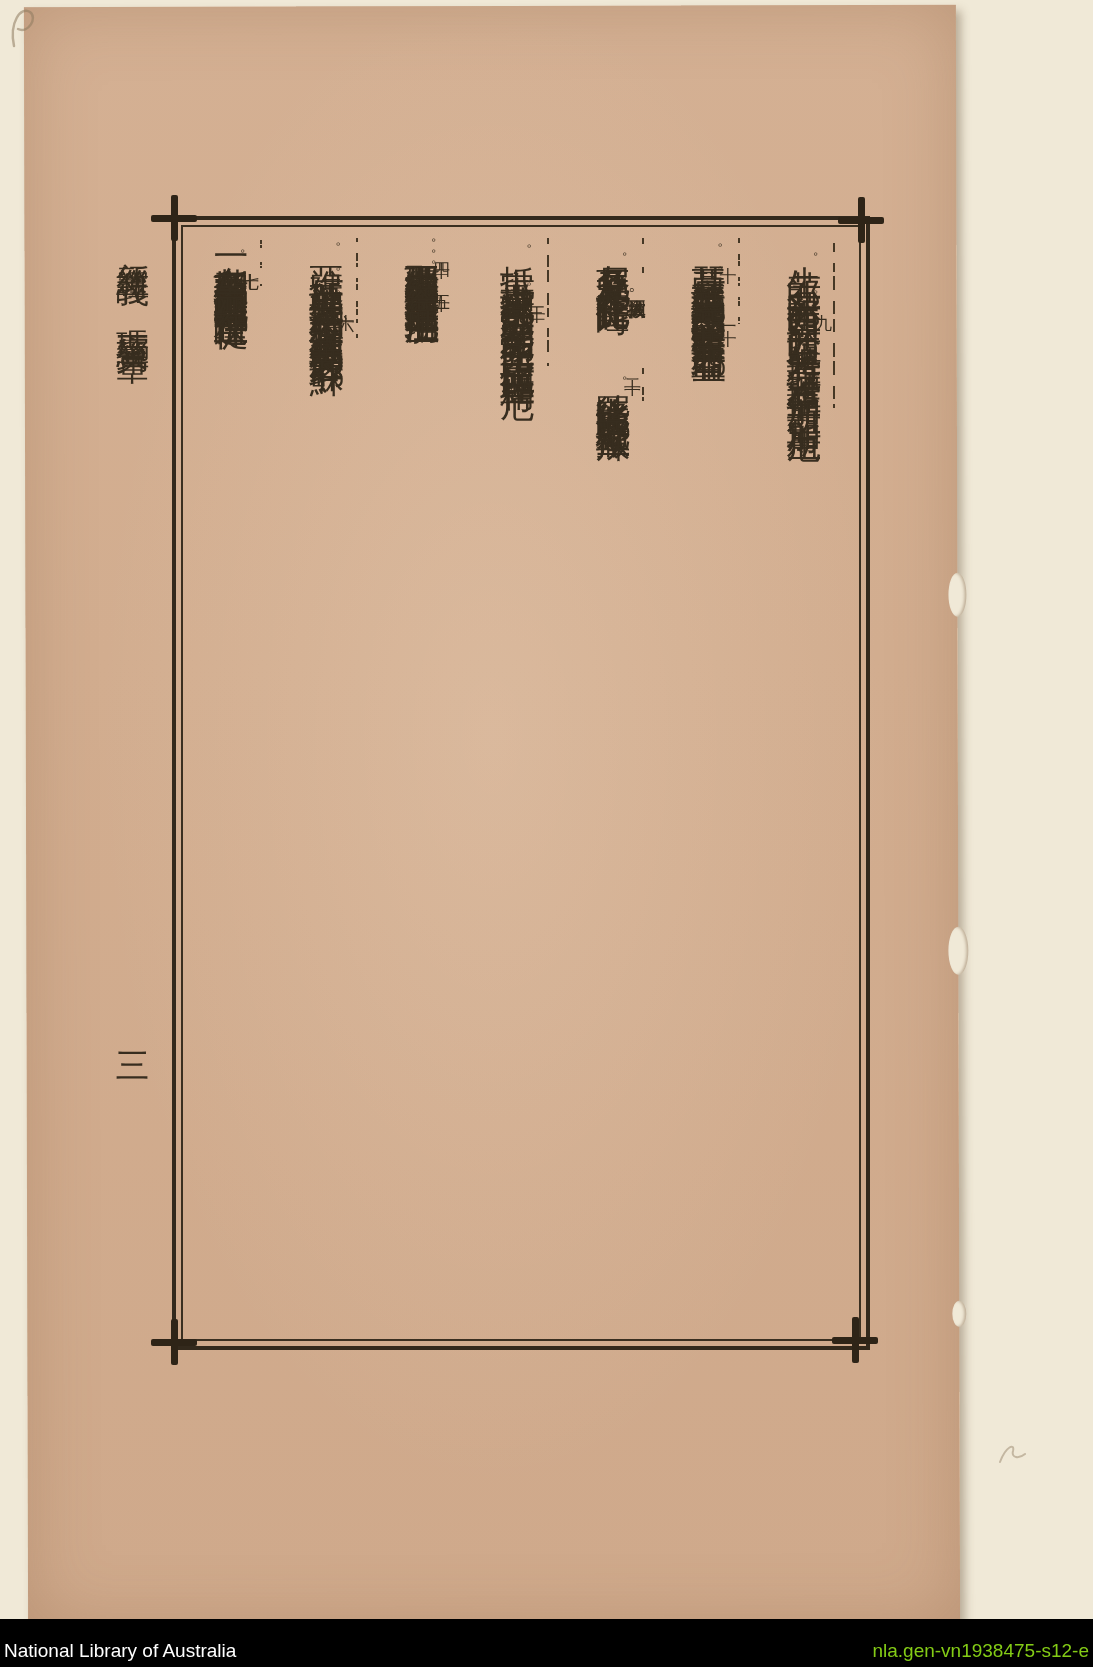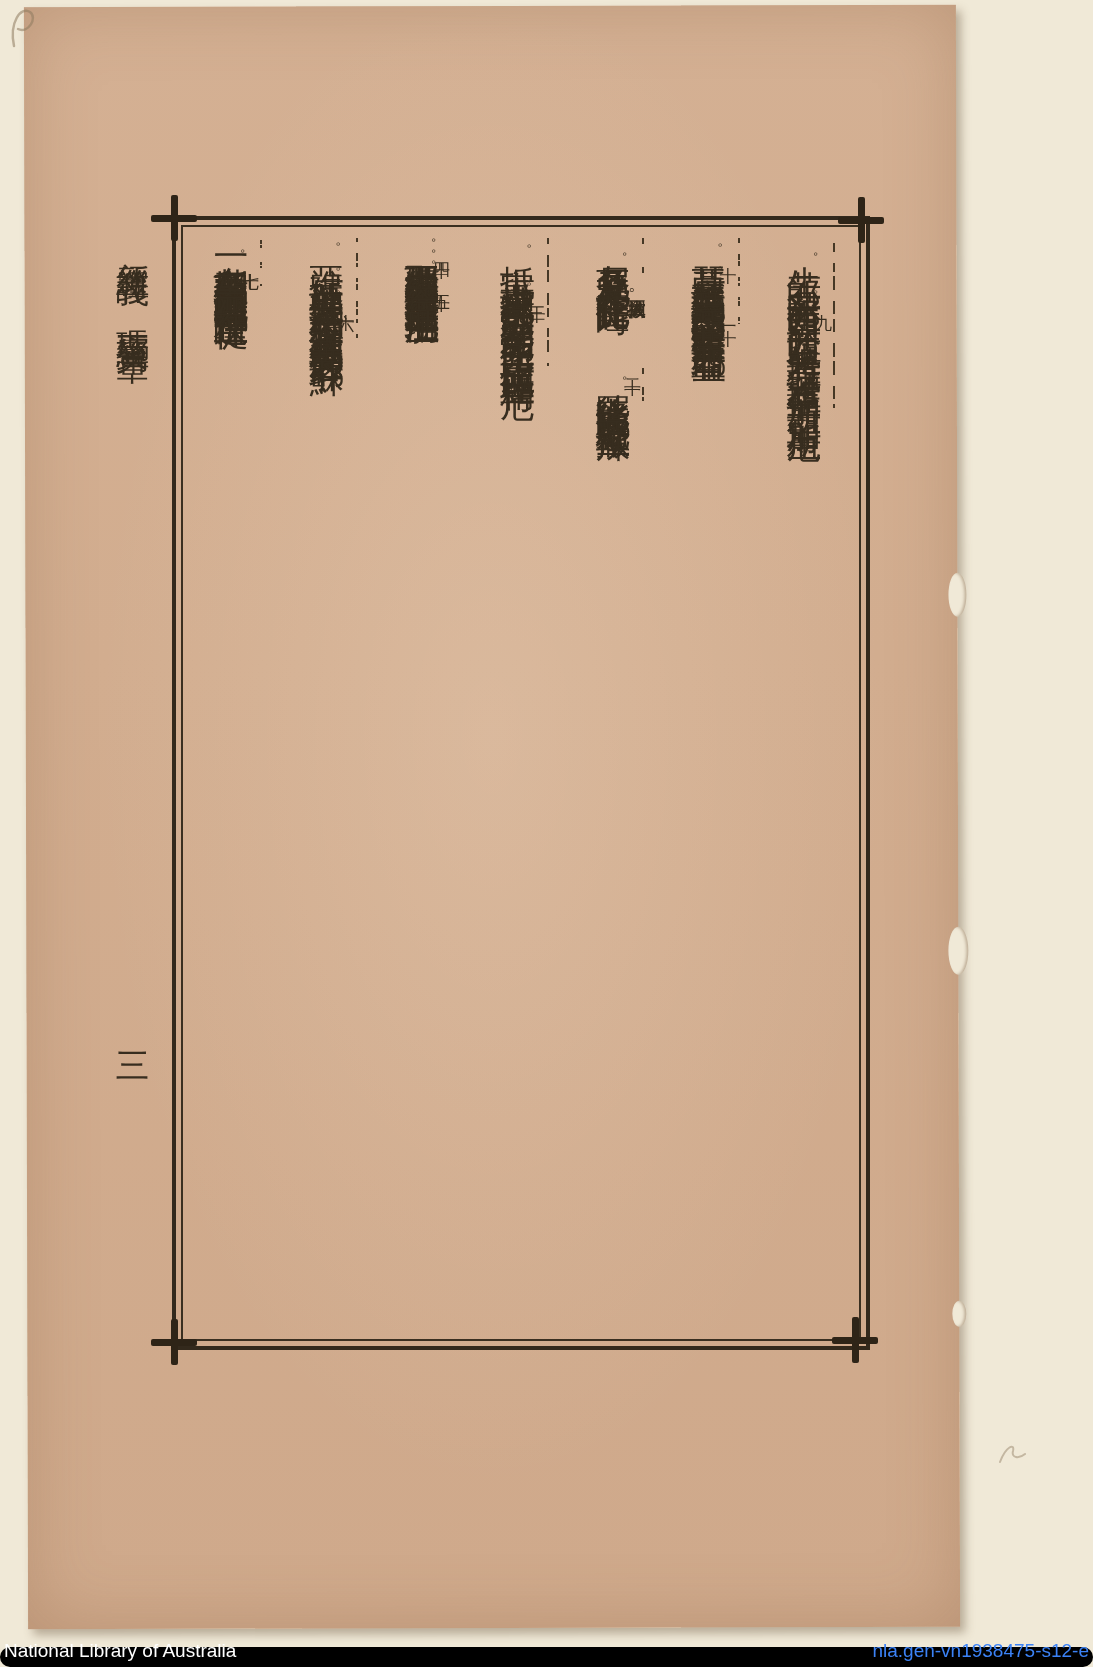--- a/index.html
+++ b/index.html
@@ -41,24 +41,24 @@
         writing-mode:vertical-rl;-webkit-writing-mode:vertical-rl;
         text-orientation:upright;-webkit-text-orientation:upright;
         font-size:33px;line-height:52px;letter-spacing:4px;color:#372d1f;white-space:nowrap;}
   .sep-marks{display:inline-block;writing-mode:horizontal-tb;-webkit-writing-mode:horizontal-tb;
         font-size:14px;letter-spacing:3px;opacity:.85;margin-inline:12px;}
   .page-num{position:absolute;left:110px;top:1026px;font-size:34px;color:#372d1f;
         writing-mode:vertical-rl;text-orientation:upright;}
   
   .pencil{position:absolute;opacity:.55;}
   
-  .footer{position:absolute;left:0;bottom:0;width:1093px;height:20px;background:#000;border-radius:15px;}
+  .footer{position:absolute;left:0;bottom:0;width:1093px;height:48px;background:#000;}
   .footer .lib{position:absolute;left:4px;bottom:5px;color:#fff;font-size:19px;
         font-family:"Liberation Sans","DejaVu Sans",sans-serif;}
-  .footer .cat{position:absolute;right:4px;bottom:5px;color:#3b82f6;font-size:19px;
+  .footer .cat{position:absolute;right:4px;bottom:5px;color:#84cc16;font-size:19px;
         font-family:"Liberation Sans","DejaVu Sans",sans-serif;}
 </style>
 </head>
 <body>
 
 <div class="canvas">
 
   <div class="paper">
 
     <div class="notch" style="right:-9px;top:568px;width:18px;height:44px;"></div>

